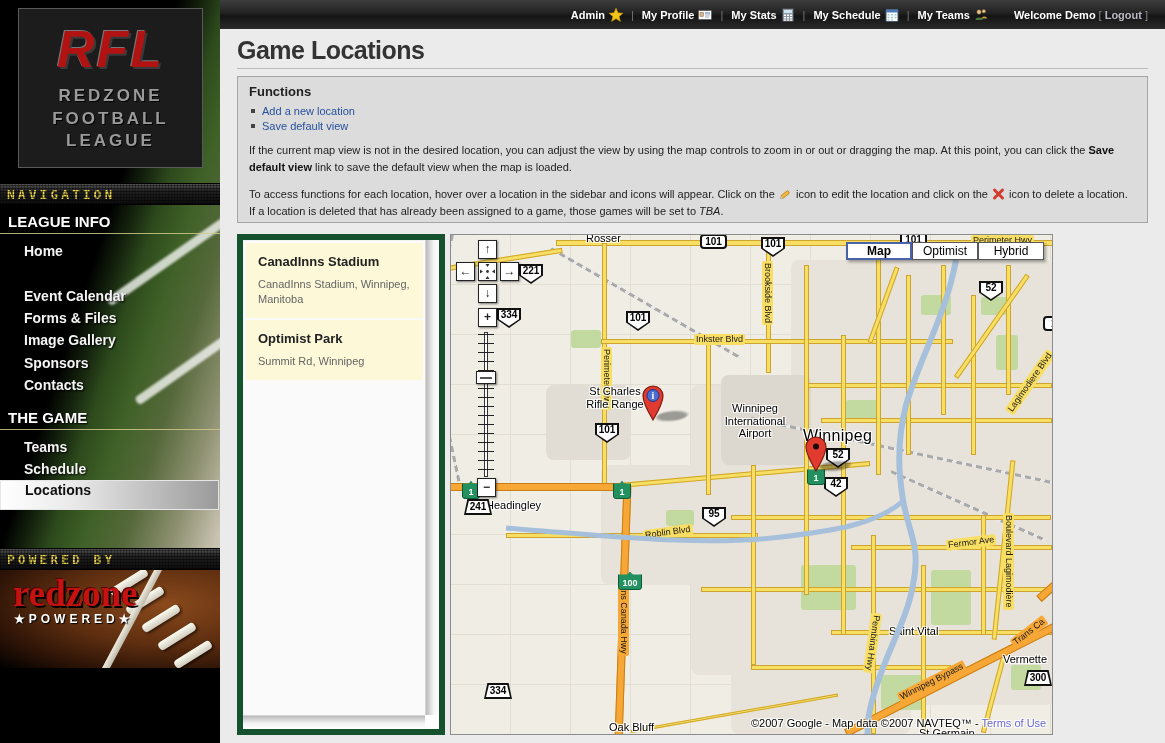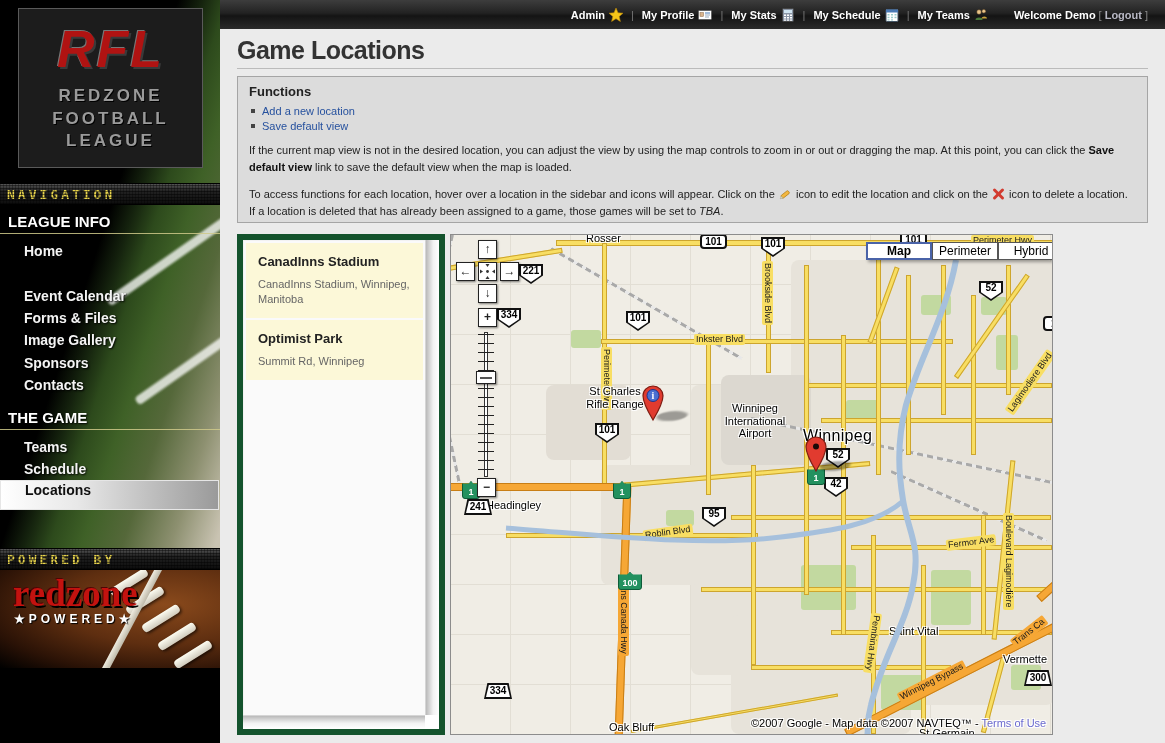--- a/index.html
+++ b/index.html
@@ -98,21 +98,21 @@
   .srect { width:27px; height:15px; background:#fff; border:2px solid #111; border-radius:4px; }
   .srect span { display:block; text-align:center; font-size:10px; font-weight:bold; line-height:11px; color:#000; }
   .strap { width:28px; height:16px; background:#111; clip-path:polygon(12% 0,88% 0,100% 100%,0 100%); }
   .strap::before { content:""; position:absolute; inset:2px; background:#fff; clip-path:polygon(12% 0,88% 0,100% 100%,0 100%); }
   .strap span { position:relative; display:block; text-align:center; font-size:10px; font-weight:bold; line-height:15px; color:#000; }
   .sleaf { width:18px; height:18px; background:#23915f; border:1px solid #0d5c39; border-radius:3px;
     clip-path:polygon(50% 0,63% 14%,100% 14%,100% 100%,0 100%,0 14%,37% 14%); }
   .sleaf span { display:block; text-align:center; color:#fff; font-size:9px; font-weight:bold; line-height:20px; }
   .sleaf.wide { width:24px; }
 
-  .mbtns { position:absolute; left:395px; top:7px; display:flex; z-index:20; box-shadow:2px 2px 3px rgba(0,0,0,.35);margin-left:20px; }
+  .mbtns { position:absolute; left:395px; top:7px; display:flex; z-index:20; box-shadow:2px 2px 3px rgba(0,0,0,.35); }
   .mbtn { width:66px; height:18px; background:#fff; border:1px solid #565656; font-size:12px; text-align:center; line-height:16px; color:#000; cursor:pointer; }
   .mbtn.sel { font-weight:bold; border:2px solid #4a63a8; line-height:14px; }
 
   .panbtn { position:absolute; width:19px; height:19px; background:#fff; border:1px solid #222; z-index:15;
     box-shadow:1px 1px 2px rgba(0,0,0,.5); font-size:12px; font-weight:bold; color:#222; text-align:center; line-height:17px; cursor:pointer; }
   .ztrack { position:absolute; left:33px; top:97px; width:4px; height:145px; background:#fff; border:1px solid #333; z-index:14; }
   .zticks { position:absolute; left:27px; top:99px; width:16px; height:142px; z-index:14;
     background:repeating-linear-gradient(180deg,#222 0 1px, transparent 1px 9px); }
   .zhandle { position:absolute; left:25px; top:136px; width:20px; height:13px; background:#fff; border:1px solid #222;
     box-shadow:1px 1px 2px rgba(0,0,0,.5); z-index:16; cursor:grab; }
@@ -413,21 +413,21 @@
       <text x="11" y="14.2" text-anchor="middle" font-family="Liberation Serif, serif" font-size="10" font-weight="bold" fill="#fff">i</text>
     </svg>
     <div class="mshadow" style="left:369px;top:226px;"></div>
     <svg class="marker" style="left:354px;top:201px;" width="22" height="37" viewBox="0 0 22 37">
       <path d="M11,1 C5.5,1 1,5.4 1,10.8 C1,18.5 11,35 11,35 C11,35 21,18.5 21,10.8 C21,5.4 16.5,1 11,1 Z" fill="#e13b2f" stroke="#7e1c12" stroke-width="1.2"></path>
       <circle cx="11" cy="10.5" r="3" fill="#1a0a08"></circle>
     </svg>
 
     <div class="mbtns">
       <div class="mbtn sel">Map</div>
-      <div class="mbtn">Perimeter</div>
+      <div class="mbtn">Optimist</div>
       <div class="mbtn">Hybrid</div>
     </div>
 
     <div class="panbtn" style="left:27px;top:5px;">↑</div>
     <div class="panbtn" style="left:5px;top:27px;">←</div>
     <div class="panbtn" style="left:27px;top:27px;"><svg width="17" height="17" viewBox="0 0 17 17">
           <g fill="#333">
             <polygon points="8.5,4 6.5,1 10.5,1"></polygon>
             <polygon points="8.5,13 6.5,16 10.5,16"></polygon>
             <polygon points="4,8.5 1,6.5 1,10.5"></polygon>

